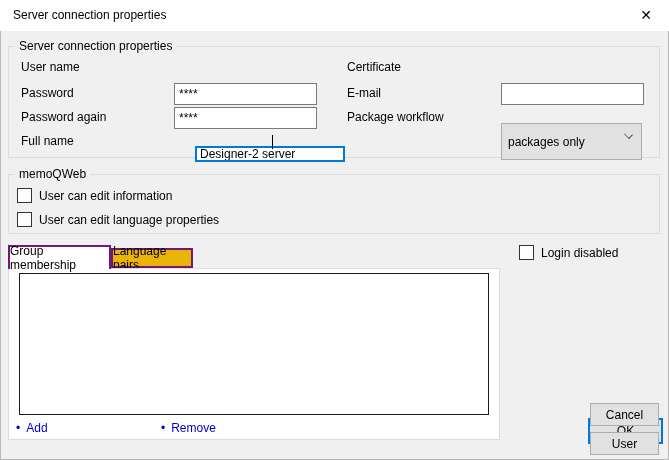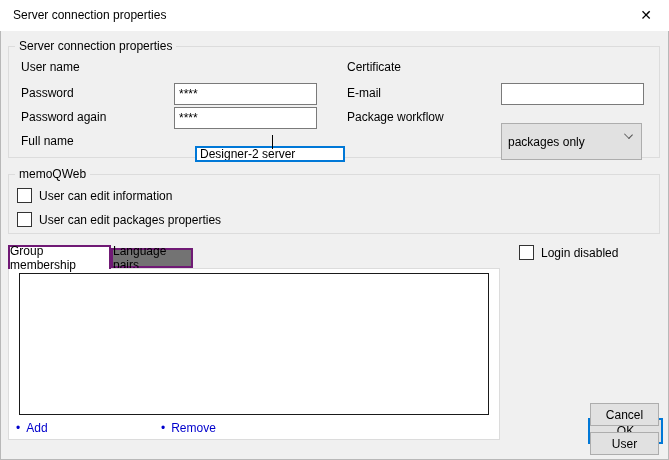--- a/index.html
+++ b/index.html
@@ -26,21 +26,21 @@
                  border-right:1.5px solid #505050; border-bottom:1.5px solid #505050;
                  transform:rotate(45deg) scaleY(0.8); }
   .caret { position:absolute; width:1px; height:14px; background:#000; top:3px; }
   
   .cbrow { position:absolute; display:flex; align-items:center; gap:7px; }
   .cbox { width:15px; height:15px; background:#fff; border:1px solid #333; flex:0 0 auto; }
   
   .tab { position:absolute; display:flex; align-items:center; justify-content:center;
          border:2px solid #701a75; font-size:12px; cursor:pointer; }
   .tab.active { background:#ffffff; border-bottom:none; z-index:3; }
-  .tab.inactive { background:#737373; z-index:1; }
+  .tab.inactive { background:#eab308; z-index:1; }
   .tabpage { position:absolute; left:8px; top:268px; width:492px; height:172px;
              background:#ffffff; border:1px solid #dcdcdc; z-index:2; }
   
   .grid { position:absolute; left:10px; top:4px; width:470px; height:142px;
           border:1px solid #1a1a1a; background:#fff; }
   .grid-header { display:flex; height:21px; border-bottom:1px solid #808080; align-items:stretch; }
   .hcell { display:flex; align-items:center; padding-left:8px; border-right:1px solid #d8d8d8;
            position:relative; }
   .hcell:last-child { border-right:none; }
   .sort-glyph { position:absolute; right:8px; top:5px; font-size:8px; color:#b0b0b0; }
@@ -94,21 +94,21 @@
 
   <div class="groupbox" style="left:8px; top:174px; width:652px; height:60px;">
     <span class="legend">memoQWeb</span>
 
     <div class="cbrow" style="left:8px; top:13px;">
       <span class="cbox"></span>
       <span>User can edit information</span>
     </div>
     <div class="cbrow" style="left:8px; top:37px;">
       <span class="cbox"></span>
-      <span>User can edit packages properties</span>
+      <span>User can edit language properties</span>
     </div>
   </div>
 
   <div class="tab active" style="left:8px; top:245px; width:103px; height:24px;">
     <span>Group membership</span>
   </div>
   <div class="tab inactive" style="left:111px; top:248px; width:82px; height:20px;">
     <span>Language pairs</span>
   </div>
 

